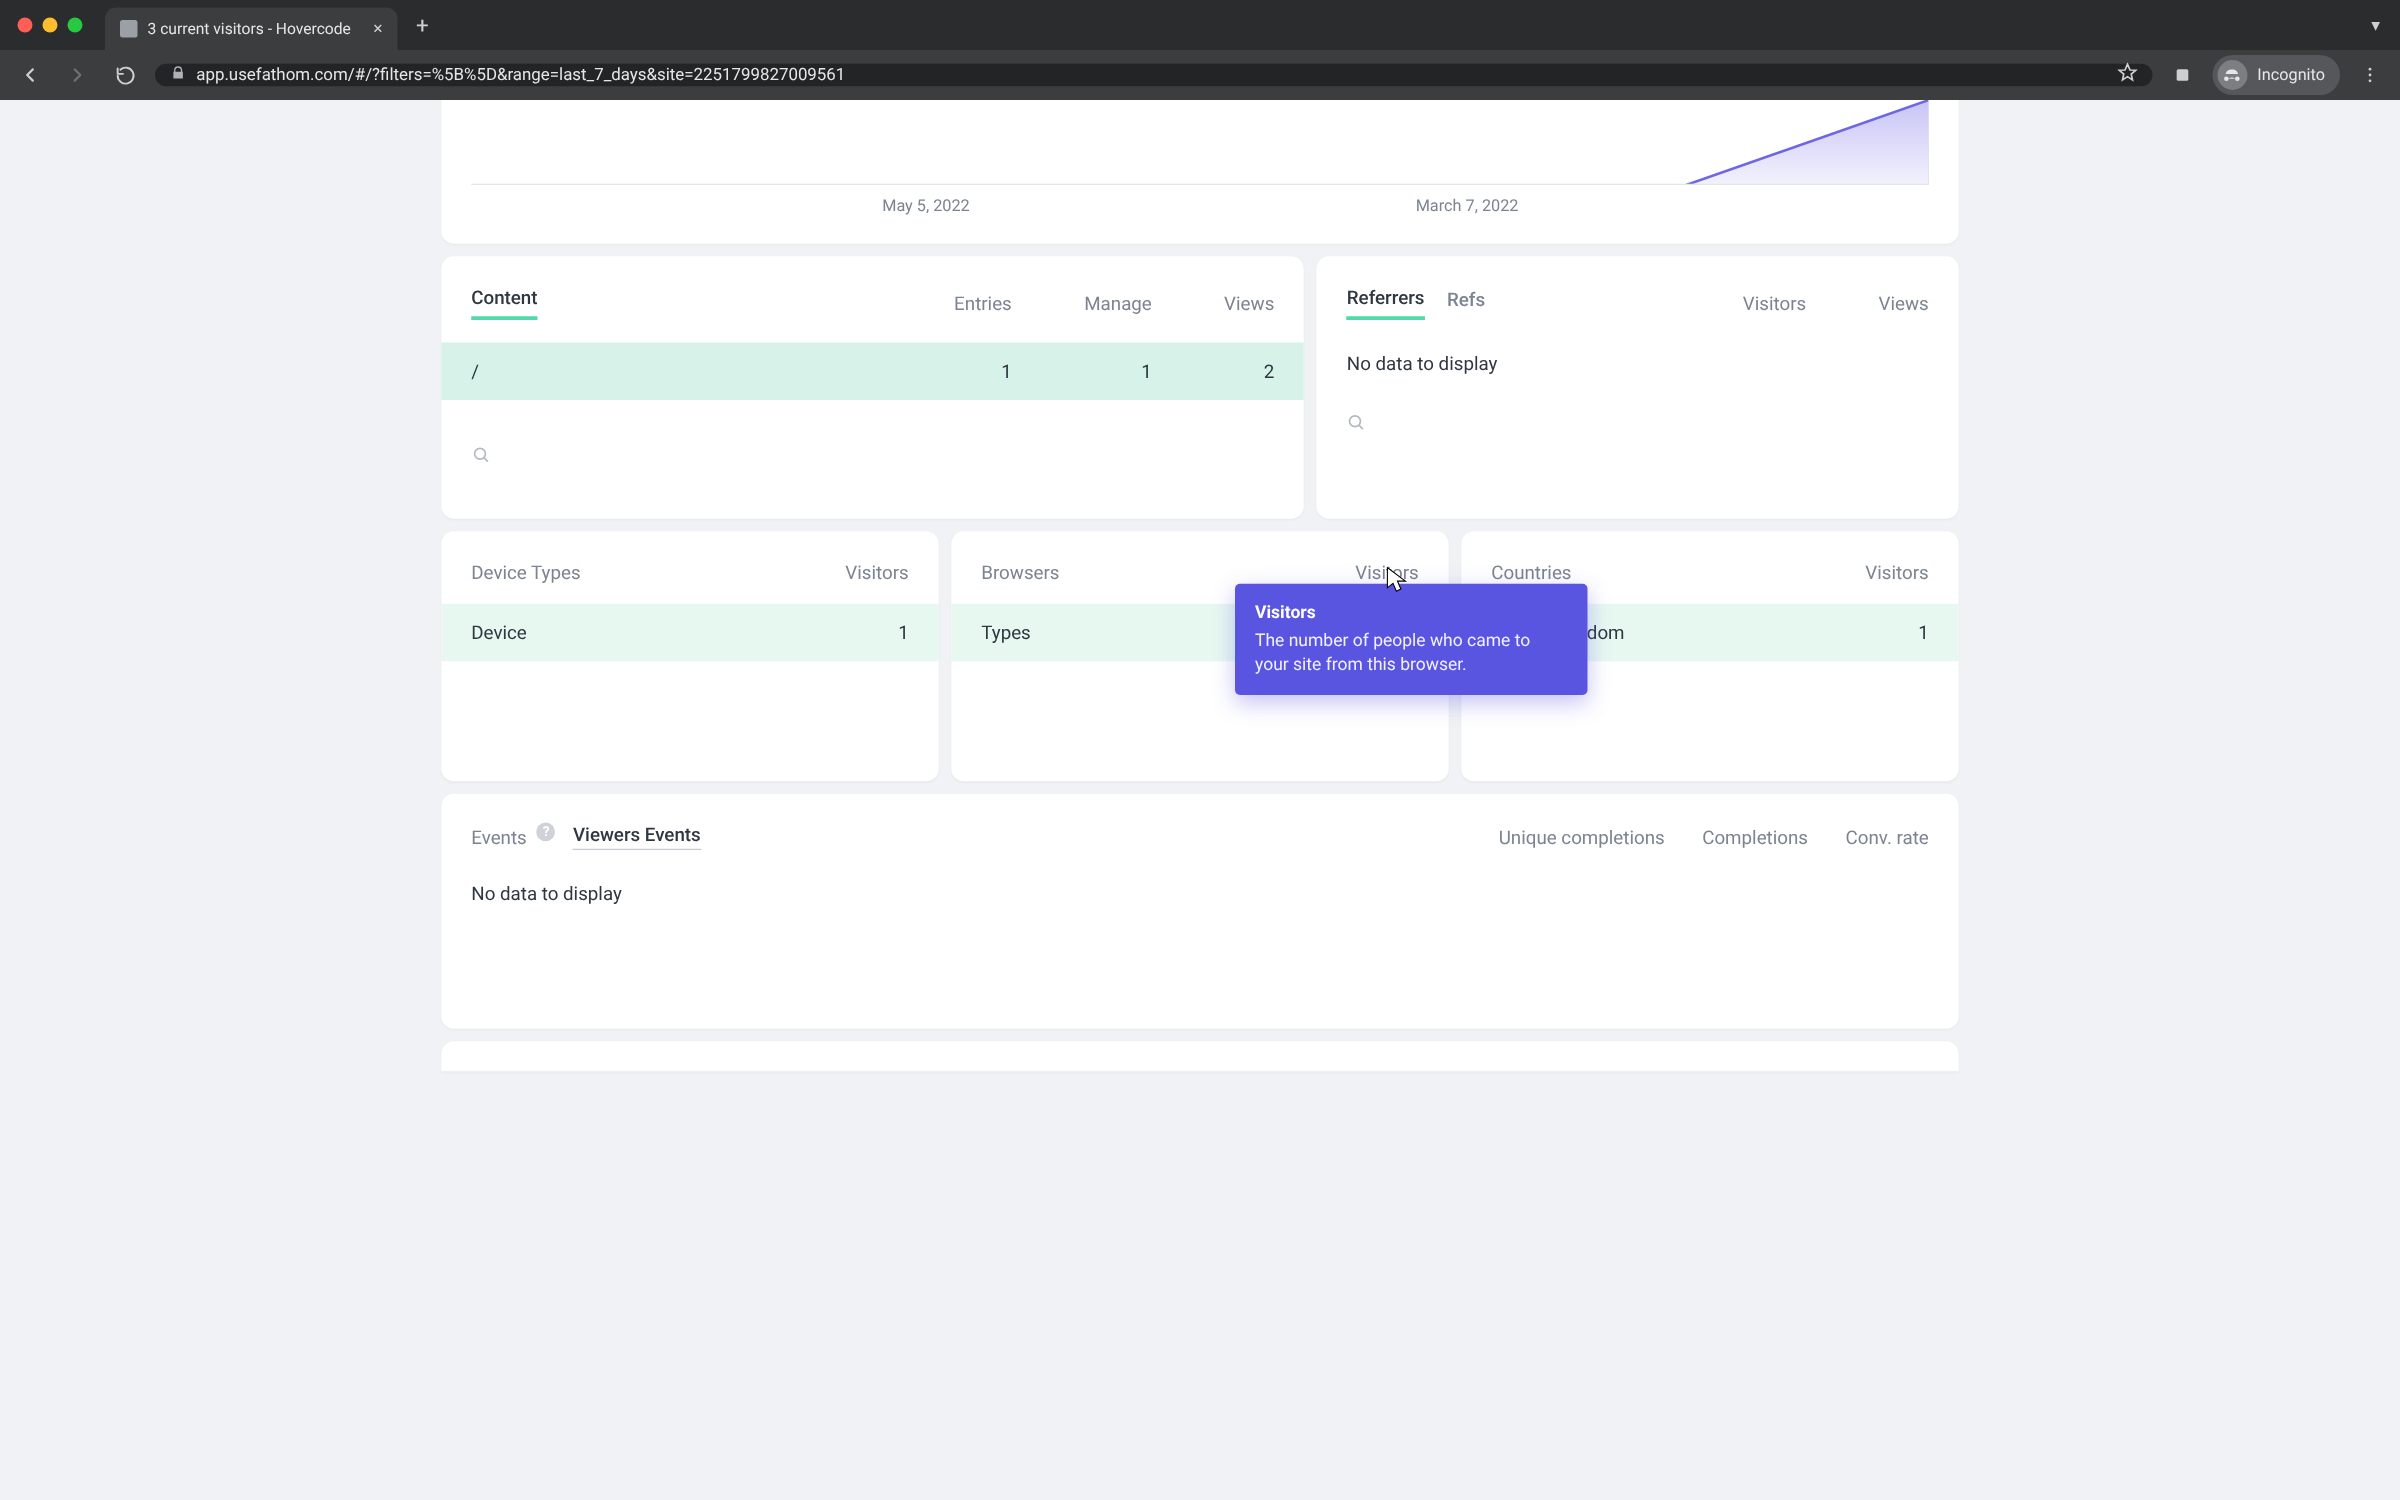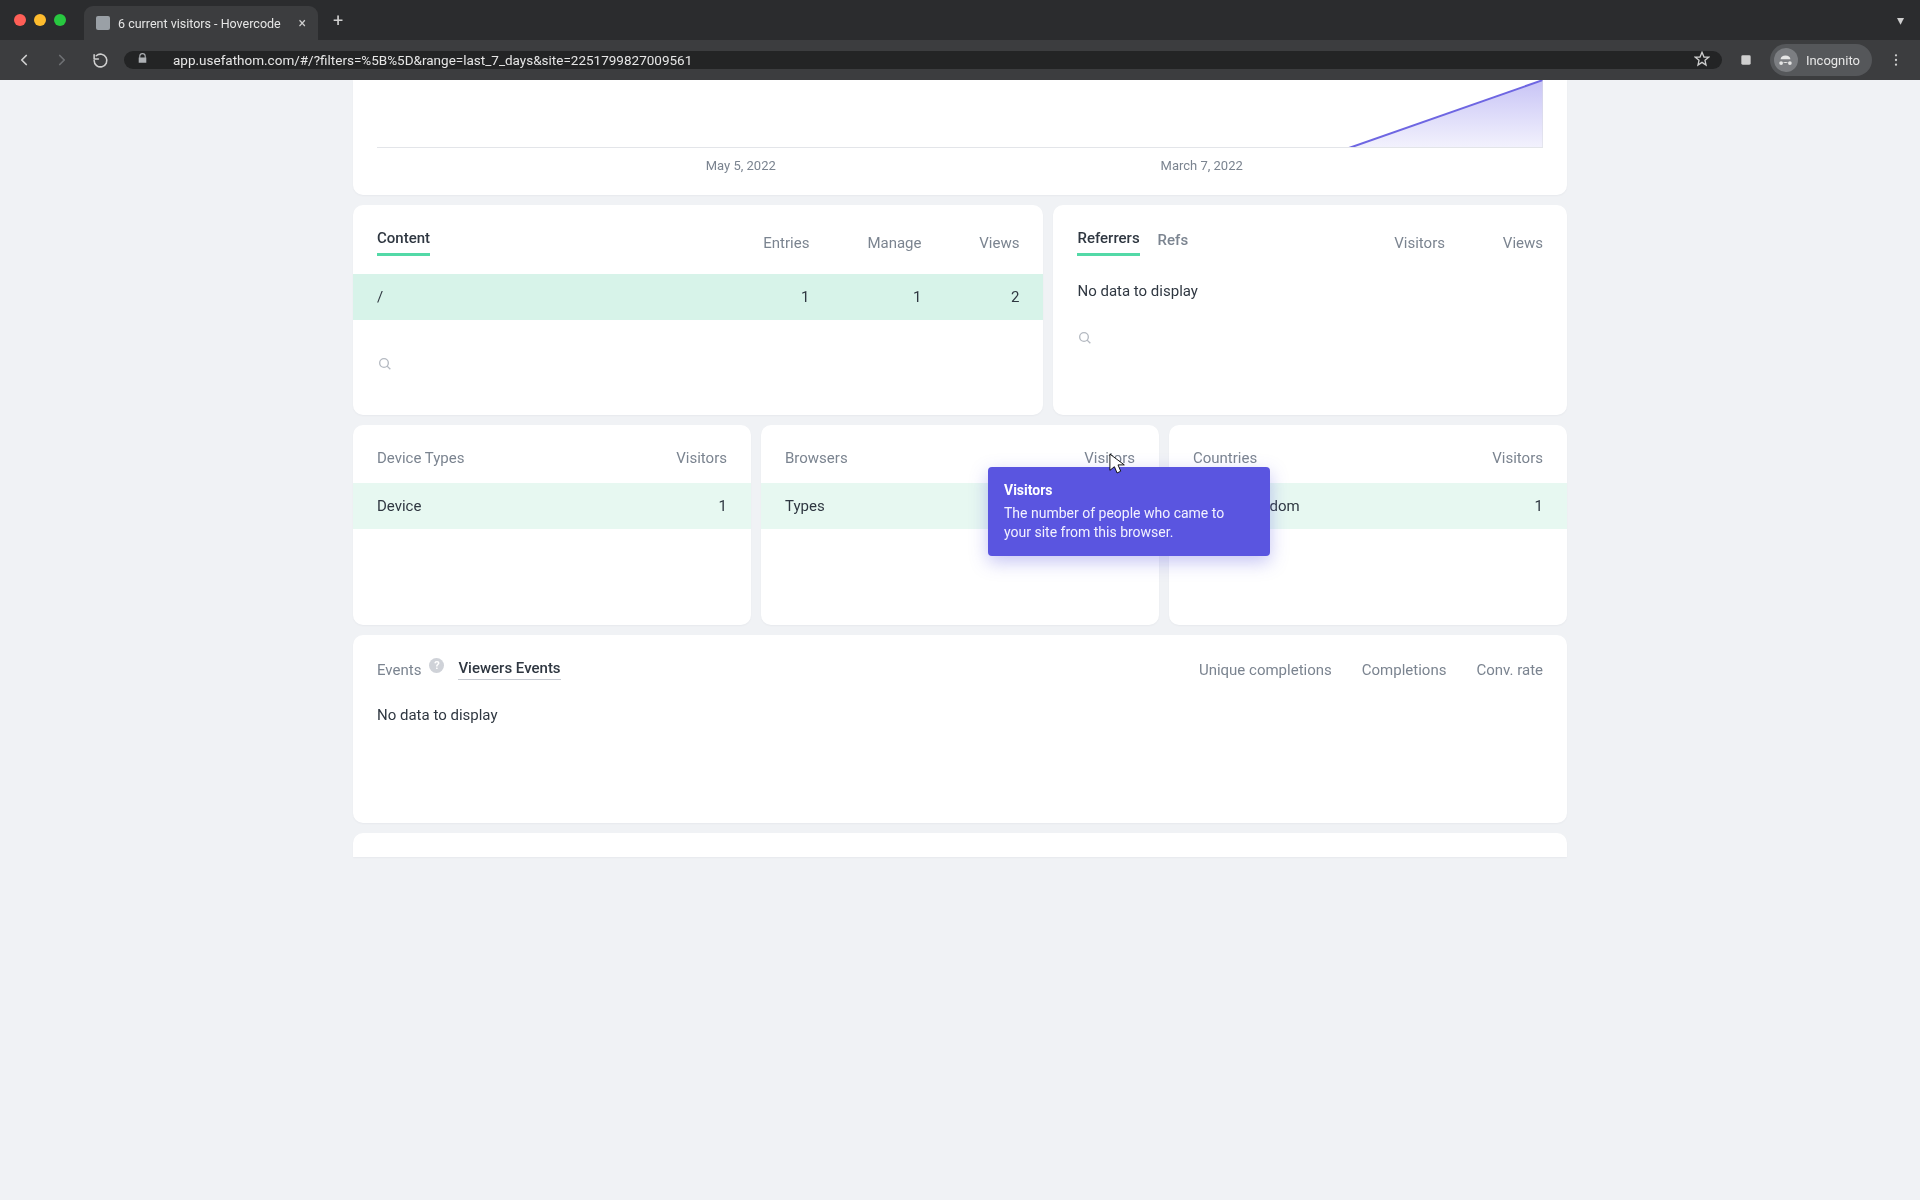--- a/index.html
+++ b/index.html
@@ -59,21 +59,21 @@
     background:#3c3d3f;
     display:flex;align-items:center;
     padding:0 10px;gap:10px;
   }
   .tbtn{width:28px;height:28px;display:flex;align-items:center;justify-content:center;color:#cfcfcf;border-radius:50%;}
   .tbtn.disabled{color:#6e7073;}
   .omnibox{
     flex:1;height:18px;border-radius:15px;
     background:#232425;
     display:flex;align-items:center;
-    padding:0 12px;color:#e6e6e6;font-size:13.5px;gap:24px;
+    padding:0 12px;color:#e6e6e6;font-size:13.5px;gap:8px;
   }
   .omnibox .lock{color:#aeb1b5;font-size:12px;}
   .omnibox .url{flex:1;color:#e6e6e6;}
   .omnibox .star{color:#cfcfcf;}
   .rightcluster{display:flex;align-items:center;gap:10px;}
   .incog-badge{
     display:flex;align-items:center;gap:8px;
     padding:4px 12px 4px 4px;border-radius:30px;background:#55575a;color:#e7e7e7;font-size:13px;
   }
   .incog-avatar{width:24px;height:24px;border-radius:50%;background:#7c7e82;display:flex;align-items:center;justify-content:center;}
@@ -199,21 +199,21 @@
 
 <div class="chrome">
   <div class="tabstrip">
     <div class="traffic-lights">
       <div class="tl red"></div>
       <div class="tl yellow"></div>
       <div class="tl green"></div>
     </div>
     <div class="tab">
       <div class="favicon"></div>
-      <div class="title">6 current visitors - Hovercode</div>
+      <div class="title">3 current visitors - Hovercode</div>
       <div class="close">×</div>
     </div>
     <div class="newtab">+</div>
     <div class="chevdown">▾</div>
   </div>
 
   <div class="toolbar">
     <div class="tbtn">
       <svg viewBox="0 0 24 24" width="18" height="18" fill="none" stroke="currentColor" stroke-width="2.3" stroke-linecap="round" stroke-linejoin="round">
           <polyline points="15 18 9 12 15 6"></polyline>
@@ -279,21 +279,21 @@
               <stop offset="0%" stop-color="#9a93ee" stop-opacity=".55"></stop>
               <stop offset="100%" stop-color="#9a93ee" stop-opacity=".12"></stop>
             </linearGradient>
           </defs>
           <path d="M972 68 L1166 0 L1166 68 Z" fill="url(#gf)"></path>
           <path d="M972 68 L1166 0" stroke="#6e66e2" stroke-width="2" fill="none"></path>
           <line x1="1166" y1="-8" x2="1166" y2="68" stroke="#d9dbe0" stroke-width="1"></line>
         </svg>
         <div class="baseline"></div>
       </div>
-      <div class="chartlabels" style="justify-content:flex-start;gap:28px;">
+      <div class="chartlabels" style="justify-content:flex-start;">
         <span class="l1">May 5, 2022</span>
         <span class="l2">March 7, 2022</span>
       </div>
     </div>
 
     <div class="row">
       <div class="card h-210" style="flex:1.38">
         <div class="card-header">
           <div class="tabs">
             <div class="tabb active">Content</div>

